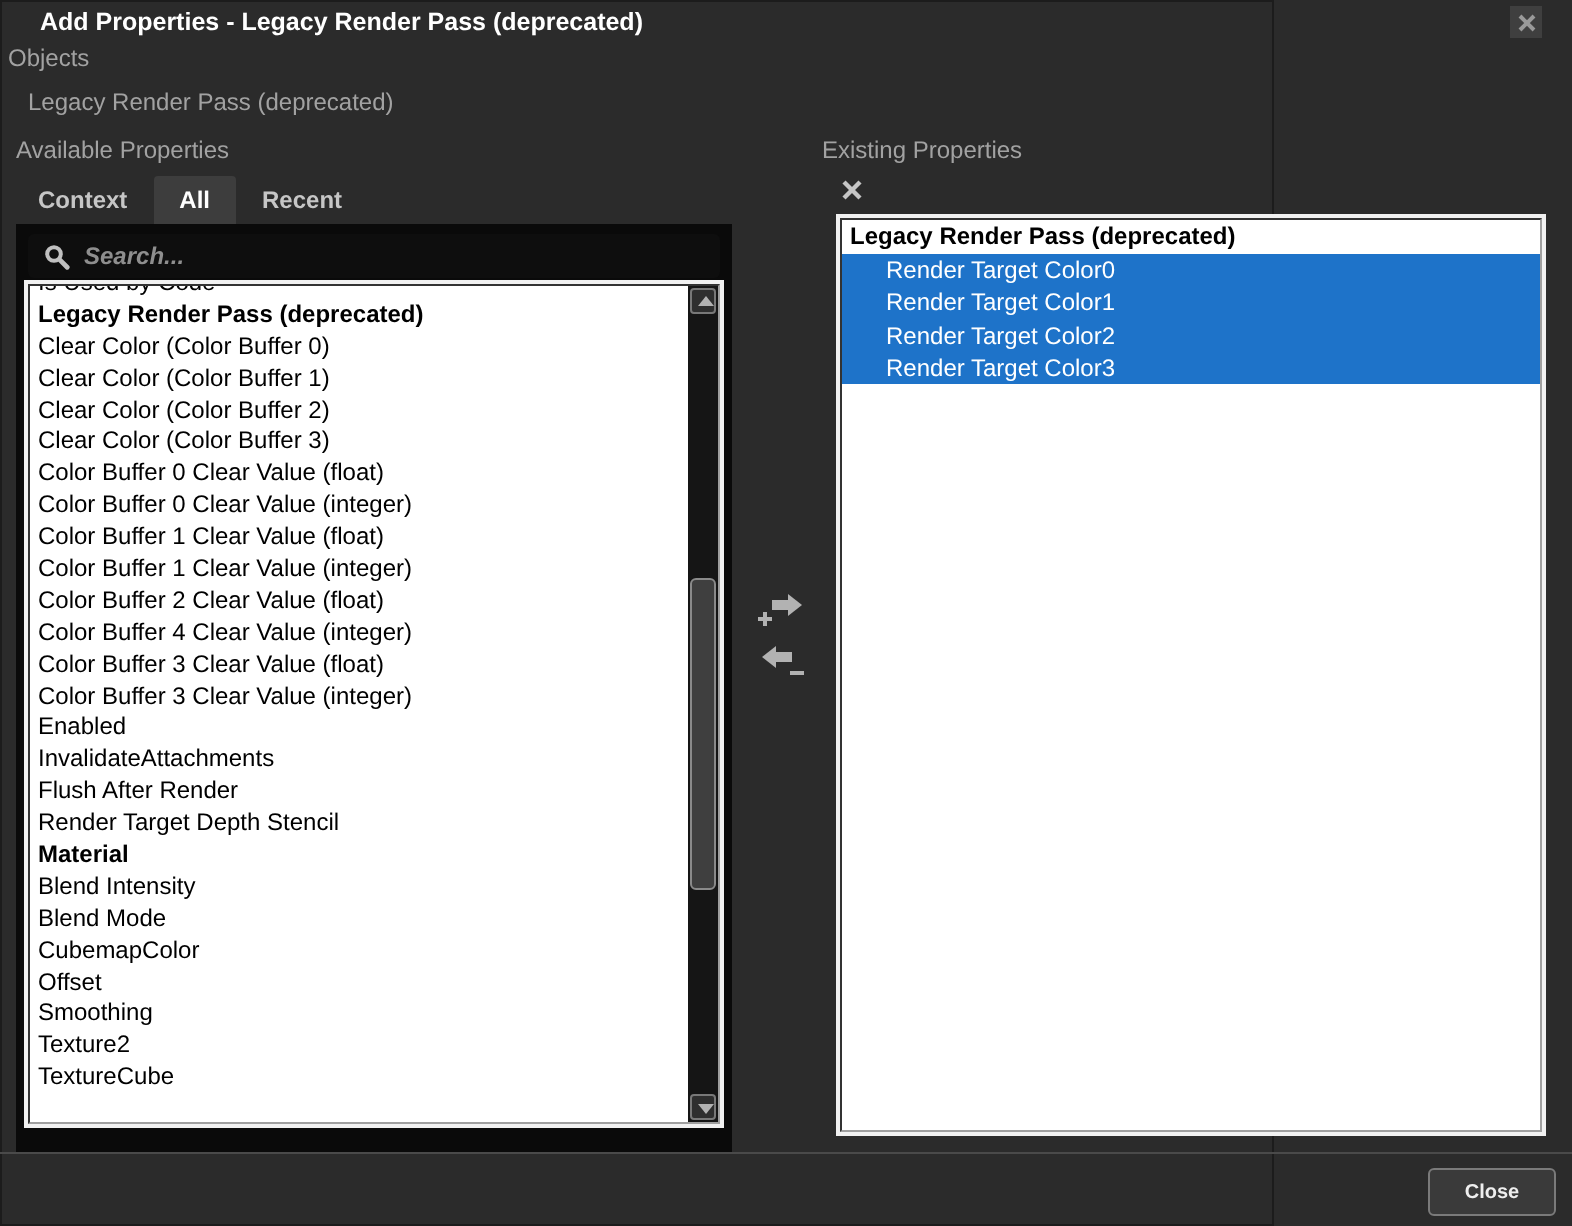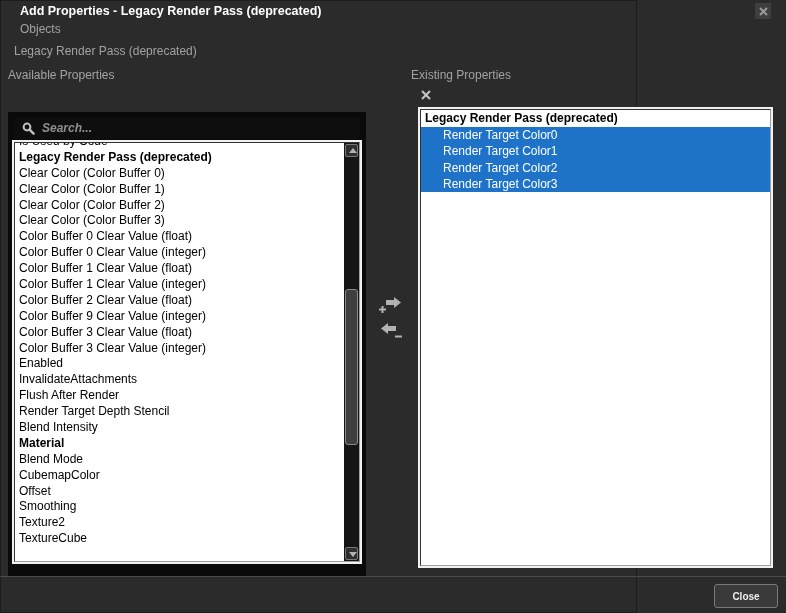--- a/index.html
+++ b/index.html
@@ -9,21 +9,21 @@
     background:#2b2b2b; color:#a2a2a2; overflow:hidden;
   }
   .dialog { position:relative; width:637px; height:613px; background:#2b2b2b; box-shadow:inset 0 0 0 1px #1c1c1c; }
 
   
   .title { position:absolute; left:20px; top:4px; font-size:12.5px; font-weight:bold; color:#ffffff; white-space:nowrap; }
   .win-close { position:absolute; left:755px; top:3px; width:16px; height:16px; background:#3f3f3f; display:flex; align-items:center; justify-content:center; cursor:default; }
 
   
   .lbl { position:absolute; font-size:12px; color:#a2a2a2; white-space:nowrap; }
-  .objects-label { left:20px; top:22px; }
+  .objects-label { left:4px; top:22px; }
   .object-name  { left:14px; top:44px; }
   .avail-label  { left:8px; top:68px; }
   .exist-label  { left:411px; top:68px; }
 
   
   .tabbar { position:absolute; left:6px; top:88px; height:24px; display:flex; }
   .tab { height:24px; line-height:24px; padding:0 13px; font-size:12px; font-weight:bold; color:#c6c6c6; border-radius:2px 2px 0 0; }
   .tab.active { background:#3d3d3d; color:#ffffff; }
 
   
@@ -76,20 +76,25 @@
       <line x1="1" y1="1" x2="8" y2="8" stroke="#9a9a9a" stroke-width="2"></line>
       <line x1="8" y1="1" x2="1" y2="8" stroke="#9a9a9a" stroke-width="2"></line>
     </svg>
   </div>
 
   <div class="lbl objects-label">Objects</div>
   <div class="lbl object-name">Legacy Render Pass (deprecated)</div>
   <div class="lbl avail-label">Available Properties</div>
   <div class="lbl exist-label">Existing Properties</div>
 
+  <div class="tabbar">
+      <div class="tab">Context</div>
+      <div class="tab active">All</div>
+      <div class="tab">Recent</div>
+    </div>
 
   <div class="left-panel">
     <div class="searchbox">
       <svg width="13" height="13" viewBox="0 0 13 13">
         <circle cx="5" cy="5" r="3.4" fill="none" stroke="#c0c0c0" stroke-width="2"></circle>
         <line x1="7.8" y1="7.8" x2="11.6" y2="11.6" stroke="#c0c0c0" stroke-width="2.4" stroke-linecap="round"></line>
       </svg>
       <span class="ph">Search...</span>
     </div>
 
@@ -100,29 +105,29 @@
             <div class="row group">Legacy Render Pass (deprecated)</div>
             <div class="row item">Clear Color (Color Buffer 0)</div>
             <div class="row item">Clear Color (Color Buffer 1)</div>
             <div class="row item">Clear Color (Color Buffer 2)</div>
             <div class="row item">Clear Color (Color Buffer 3)</div>
             <div class="row item">Color Buffer 0 Clear Value (float)</div>
             <div class="row item">Color Buffer 0 Clear Value (integer)</div>
             <div class="row item">Color Buffer 1 Clear Value (float)</div>
             <div class="row item">Color Buffer 1 Clear Value (integer)</div>
             <div class="row item">Color Buffer 2 Clear Value (float)</div>
-            <div class="row item">Color Buffer 9 Clear Value (integer)</div>
+            <div class="row item">Color Buffer 4 Clear Value (integer)</div>
             <div class="row item">Color Buffer 3 Clear Value (float)</div>
             <div class="row item">Color Buffer 3 Clear Value (integer)</div>
             <div class="row item">Enabled</div>
             <div class="row item">InvalidateAttachments</div>
             <div class="row item">Flush After Render</div>
             <div class="row item">Render Target Depth Stencil</div>
+            <div class="row group">Material</div>
             <div class="row item">Blend Intensity</div>
-            <div class="row group">Material</div>
             <div class="row item">Blend Mode</div>
             <div class="row item">CubemapColor</div>
             <div class="row item">Offset</div>
             <div class="row item">Smoothing</div>
             <div class="row item">Texture2</div>
             <div class="row item">TextureCube</div>
           </div>
         <div class="scroll">
           <div class="sb-btn up">
               <div class="tri"></div>

